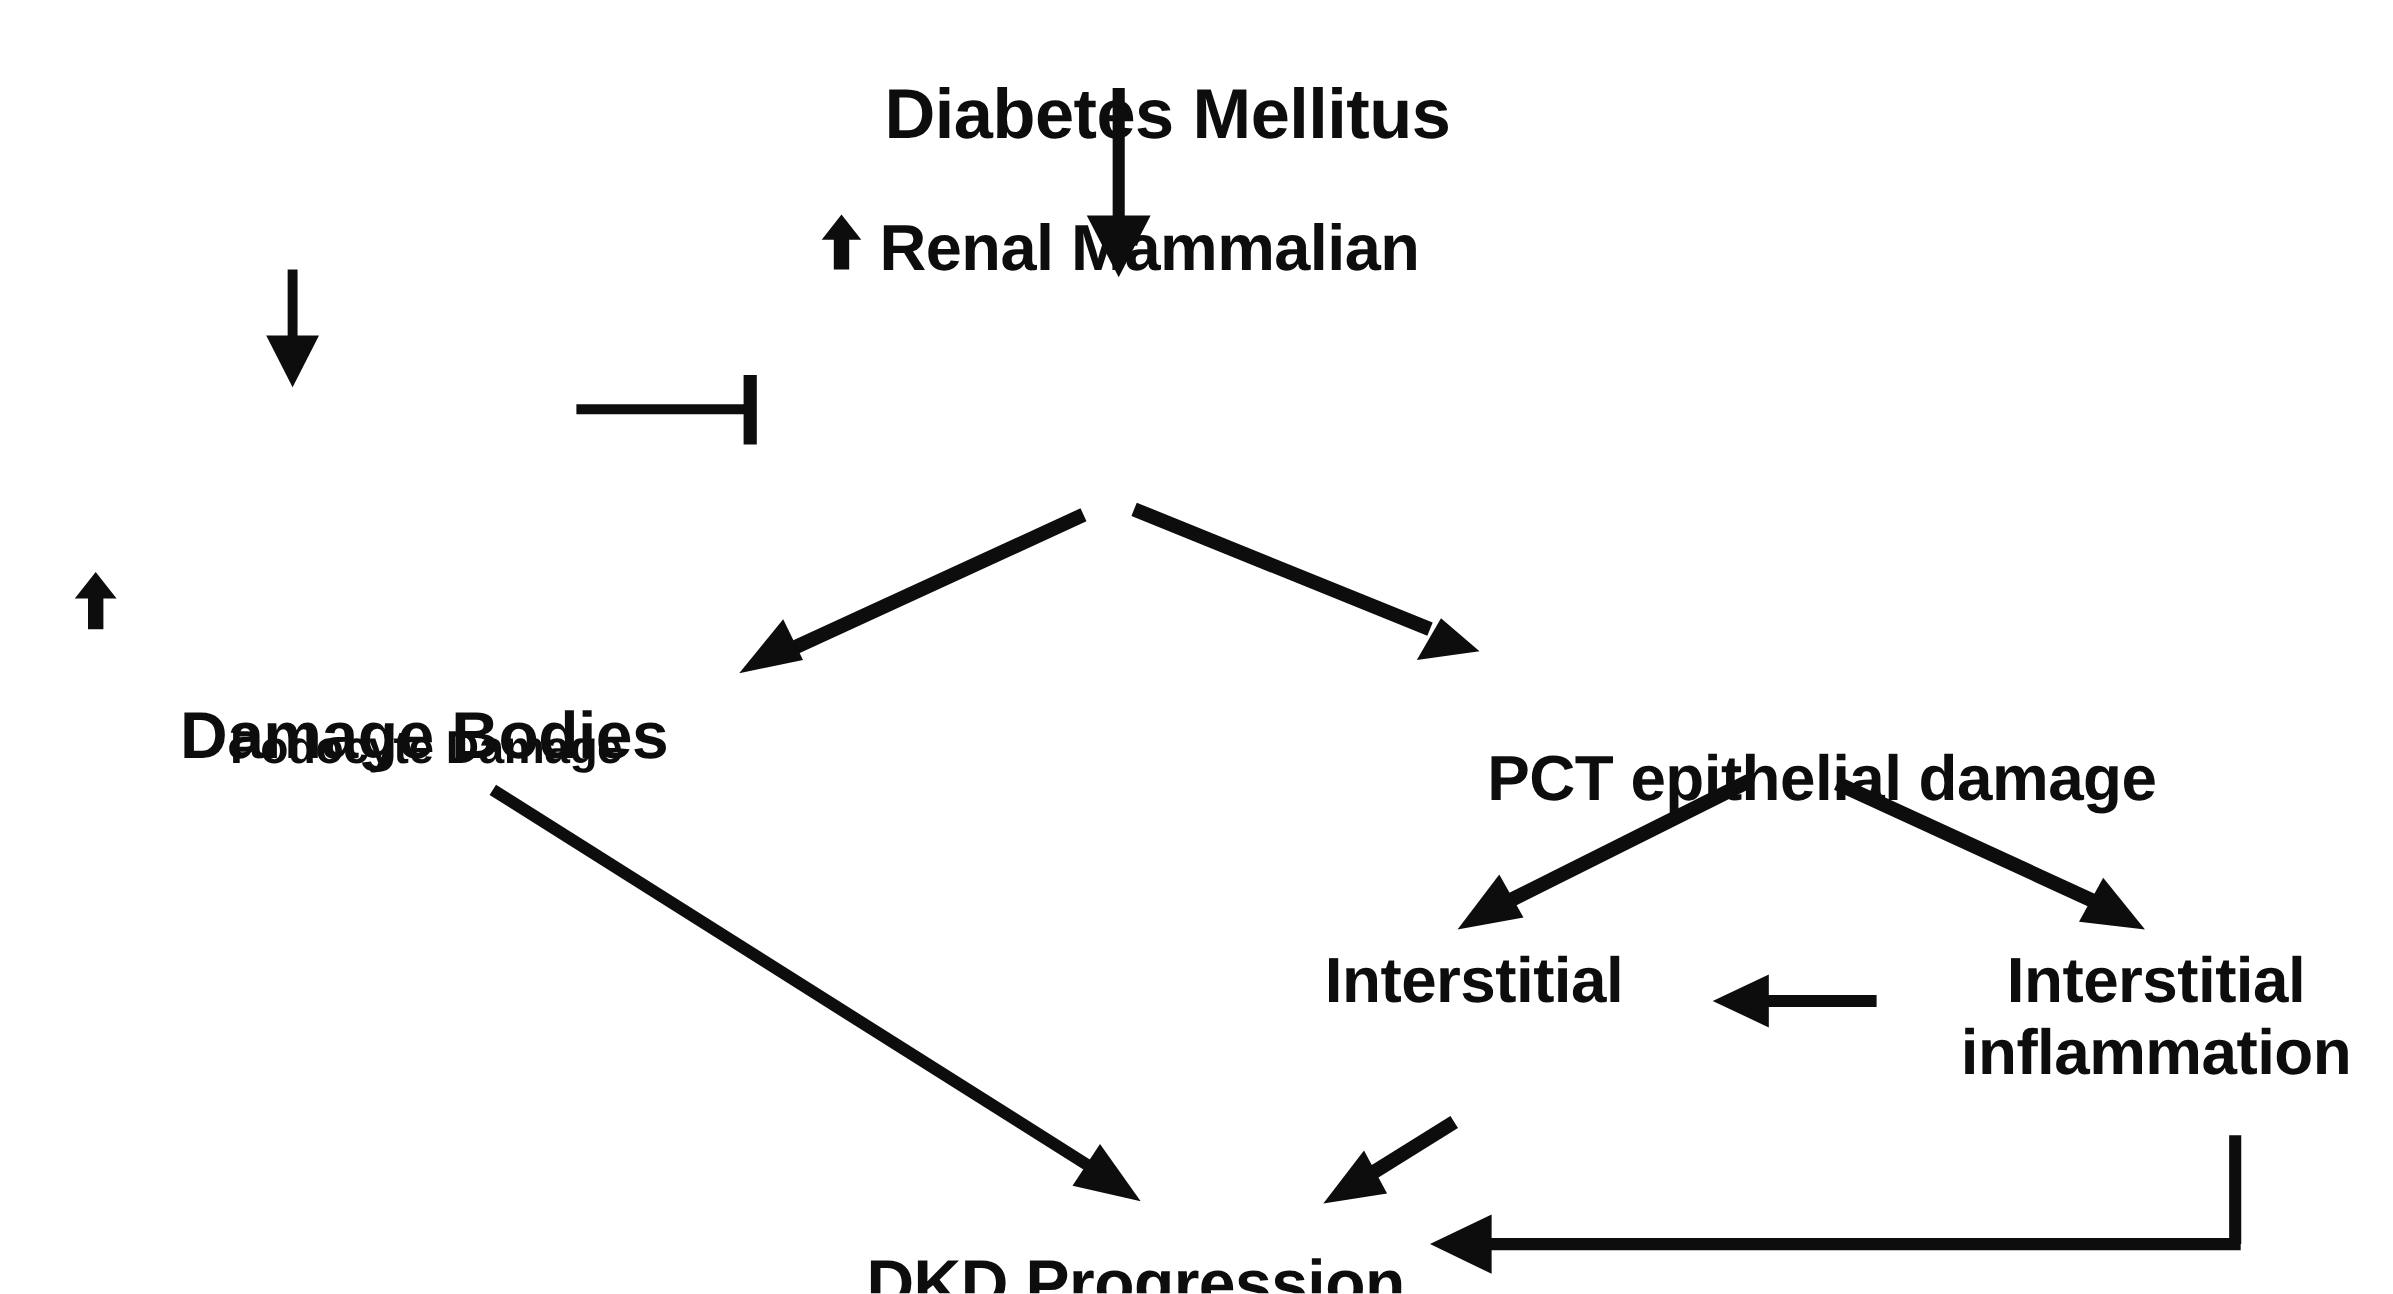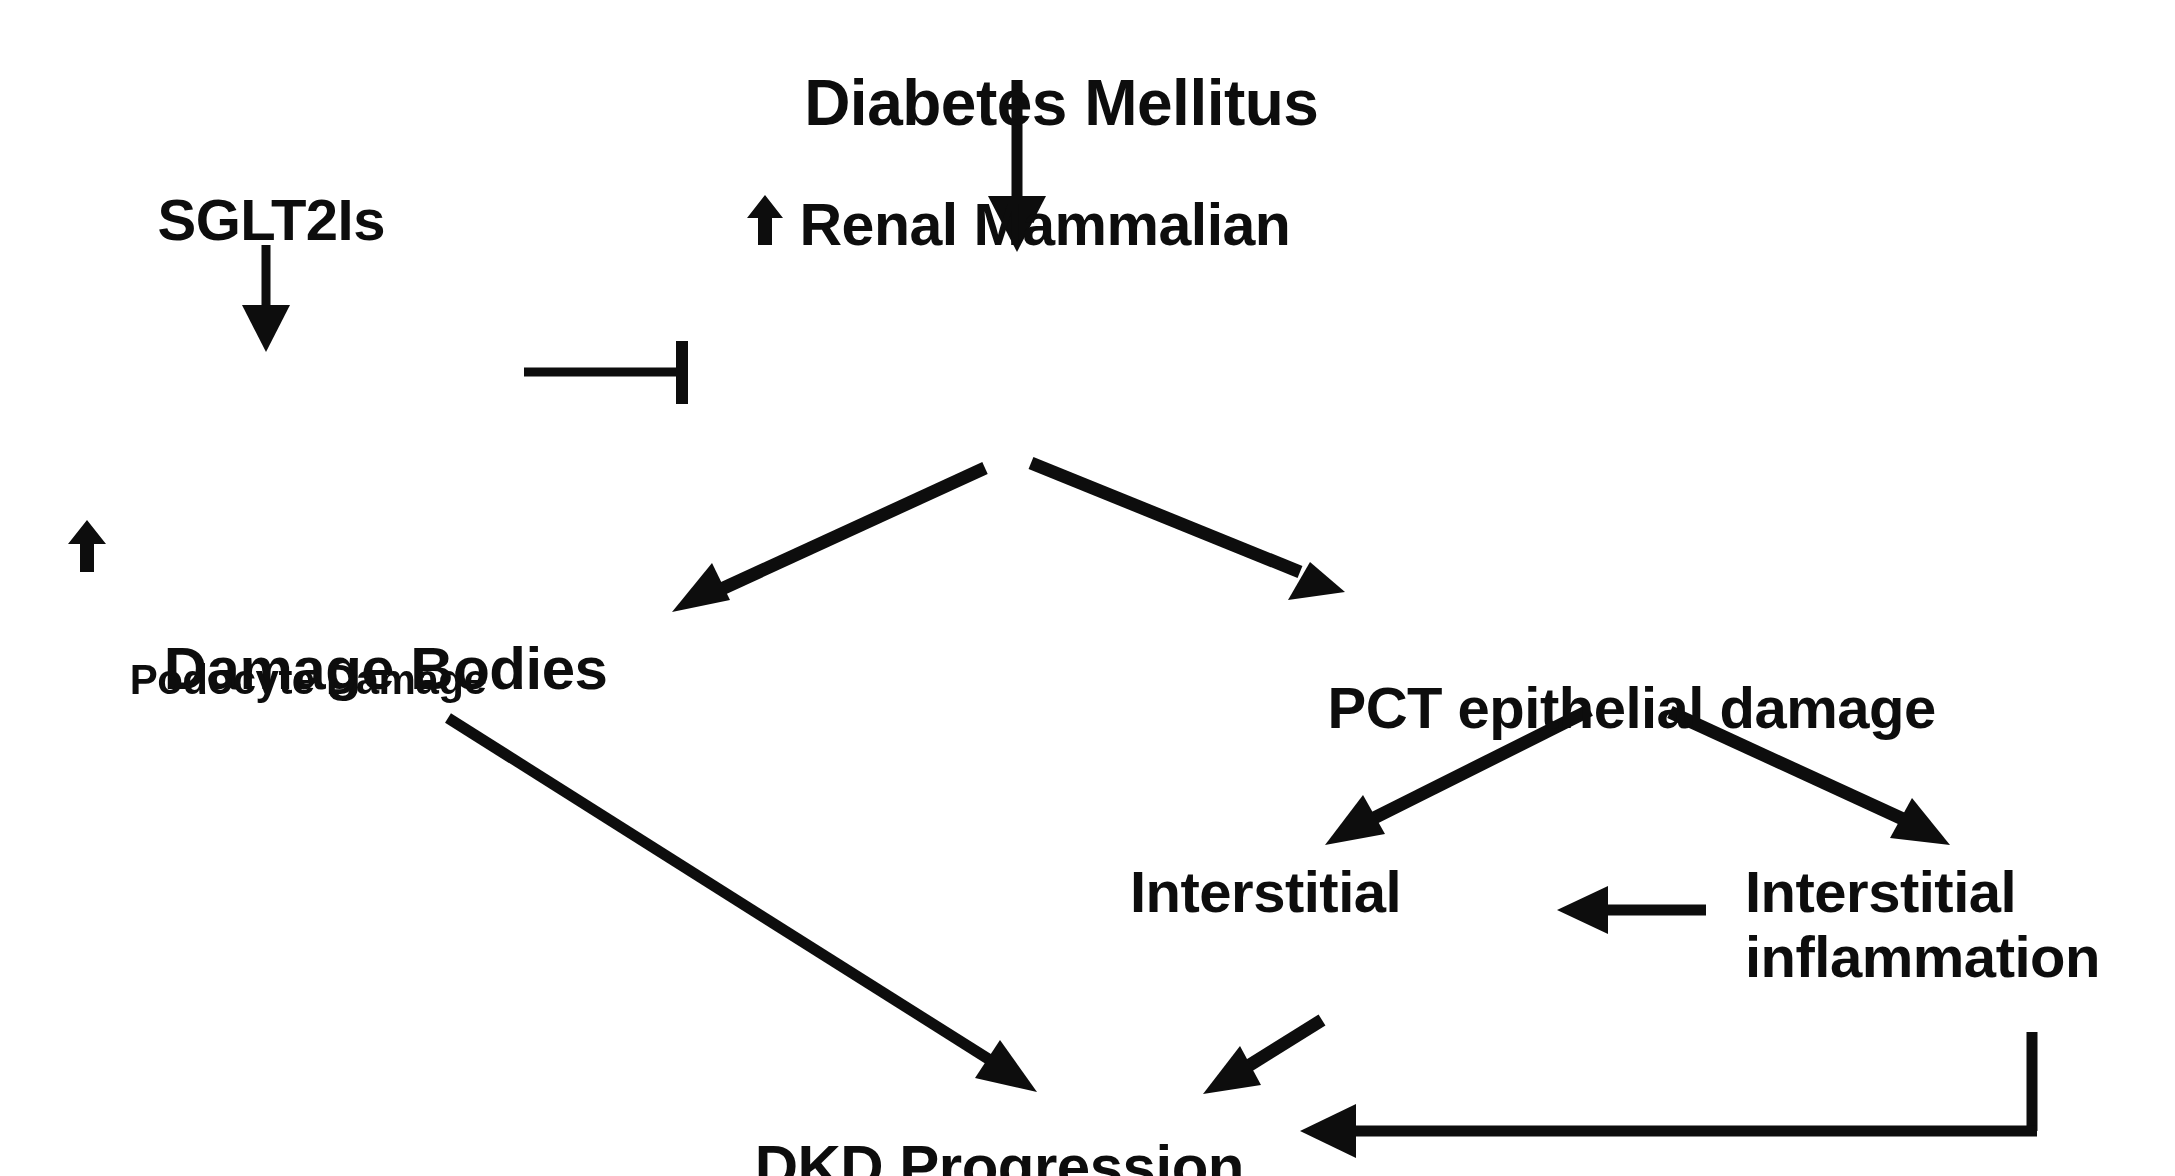--- a/index.html
+++ b/index.html
@@ -26,20 +26,21 @@
     height: 1176px;
     pointer-events: none;
   }
   .node {
     position: absolute;
     color: #0d0d0d;
     font-weight: bold;
     line-height: 1.08;
     white-space: pre;
     letter-spacing: -0.5px;
+    text-align: center;
     z-index: 3;
   }
   .node.two-line {
     white-space: normal;
     line-height: 1.12;
   }
   .up-arrow {
     display: inline-block;
     vertical-align: -2px;
     position: relative;
@@ -138,23 +139,20 @@
       <line x1="2032" y1="1032" x2="2032" y2="1131" stroke="#0d0d0d" stroke-width="11" stroke-linecap="butt"></line>
       <line x1="2037" y1="1131" x2="1350" y2="1131" stroke="#0d0d0d" stroke-width="11" stroke-linecap="butt"></line>
       <polygon points="1300,1131 1356,1104 1356,1158" fill="#0d0d0d"></polygon>
     </g>
   </svg>
 
   <div class="node" id="node-diabetes-mellitus">
     <span>Diabetes Mellitus</span>
   </div>
 
-  <div class="node" id="node-sglt2is">
-    <span>SGLT2Is</span>
-  </div>
 
   <div class="node" id="node-ketone-bodies">
     <span class="up-arrow">
       <svg width="40" height="56" viewBox="0 0 40 56" xmlns="http://www.w3.org/2000/svg">
         <polygon points="20,2 39,26 27,26 27,54 13,54 13,26 1,26" fill="#0d0d0d"></polygon>
       </svg>
     </span><span>Damage Bodies</span>
   </div>
 
   <div class="node two-line" id="node-mtorc1">

